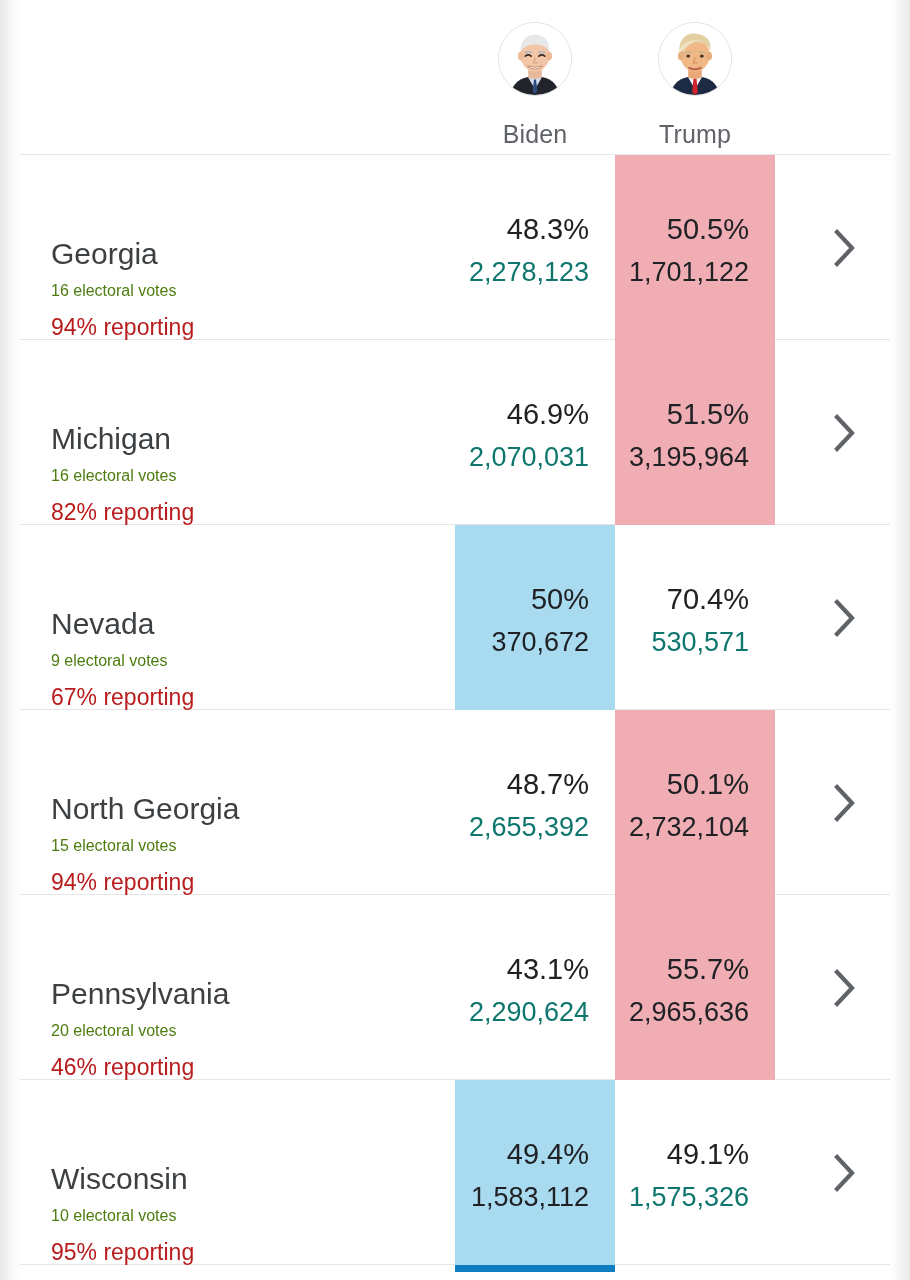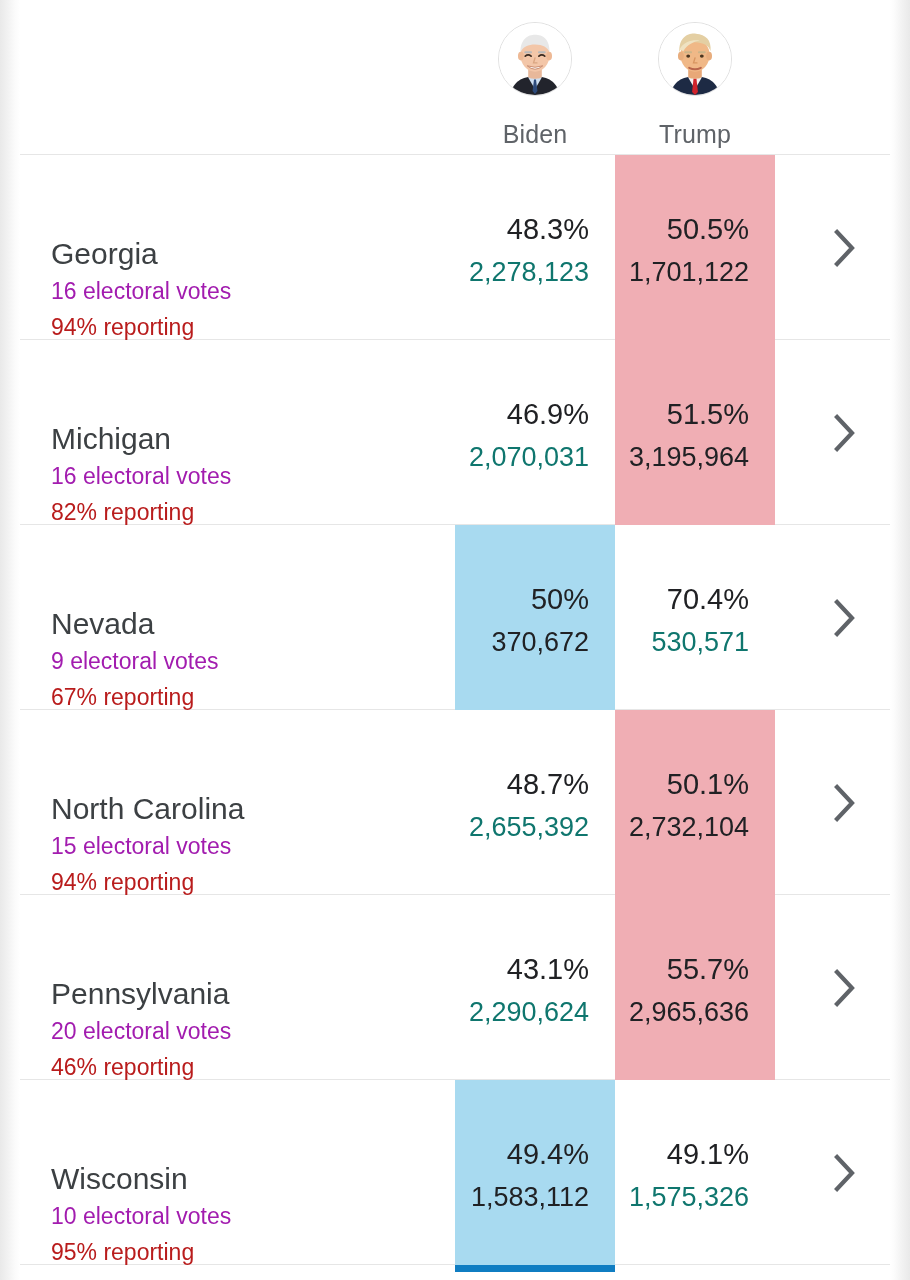--- a/index.html
+++ b/index.html
@@ -110,22 +110,22 @@
     z-index: 2;
     margin-top: 44px;
   }
   .state-name {
     font-size: 30px;
     color: #3c4043;
     line-height: 38px;
     white-space: nowrap;
   }
   .state-ev {
-    font-size: 23px;
-    color: #a21caf;
+    font-size: 16px;
+    color: #4d7c0f;
     line-height: 36px;
     white-space: nowrap;
   }
   .state-reporting {
     font-size: 23px;
     color: #b91c1c;
     line-height: 36px;
     white-space: nowrap;
   }
 
@@ -324,21 +324,21 @@
           </div>
           <div class="chevron">
             <svg width="30" height="42" viewBox="0 0 30 42" xmlns="http://www.w3.org/2000/svg">
               <path d="M8 5 L23 21 L8 37" fill="none" stroke="#5f6368" stroke-width="4.2" stroke-linecap="square" stroke-linejoin="miter"></path>
             </svg>
           </div>
         </div>
         <div class="row">
           <div class="hl trump" style="background:#f0aeb4"></div>
           <div class="state-info">
-            <div class="state-name">North Carolina</div>
+            <div class="state-name">North Georgia</div>
             <div class="state-ev">15 electoral votes</div>
             <div class="state-reporting">94% reporting</div>
           </div>
           <div class="result biden">
             <div class="pct">48.7%</div>
             <div class="votes">2,655,392</div>
           </div>
           <div class="result trump lead">
             <div class="pct">50.1%</div>
             <div class="votes">2,732,104</div>

